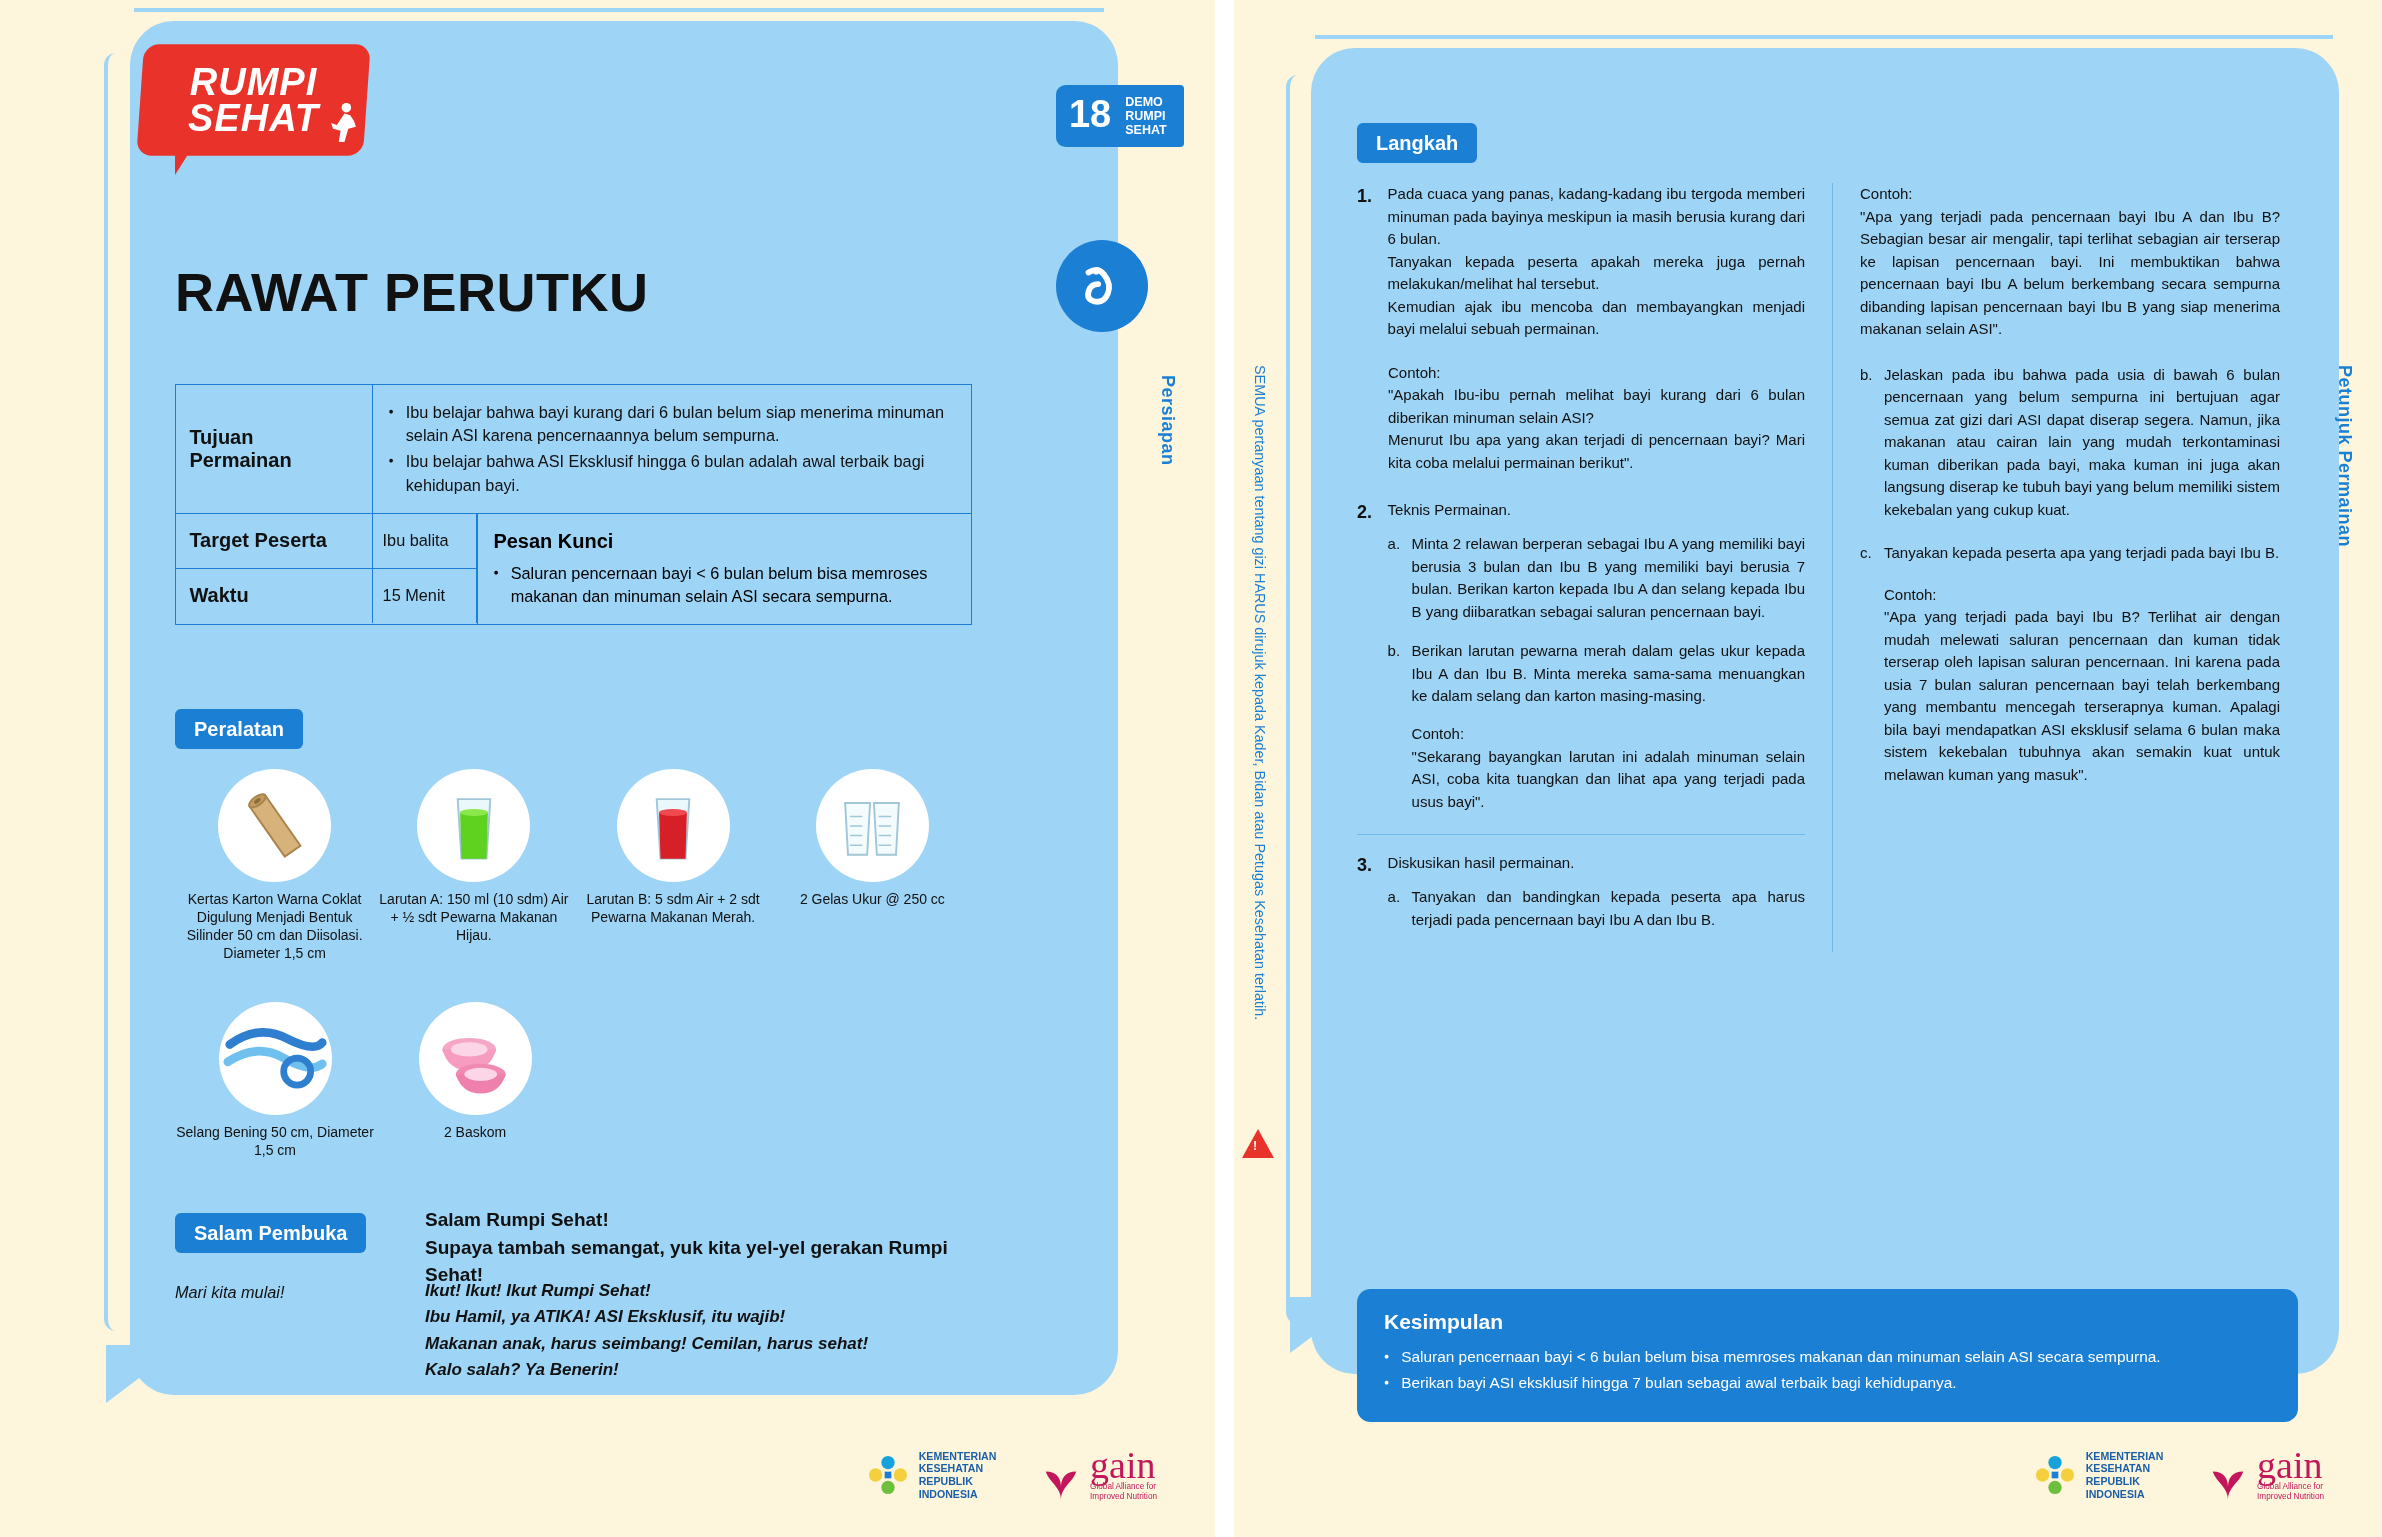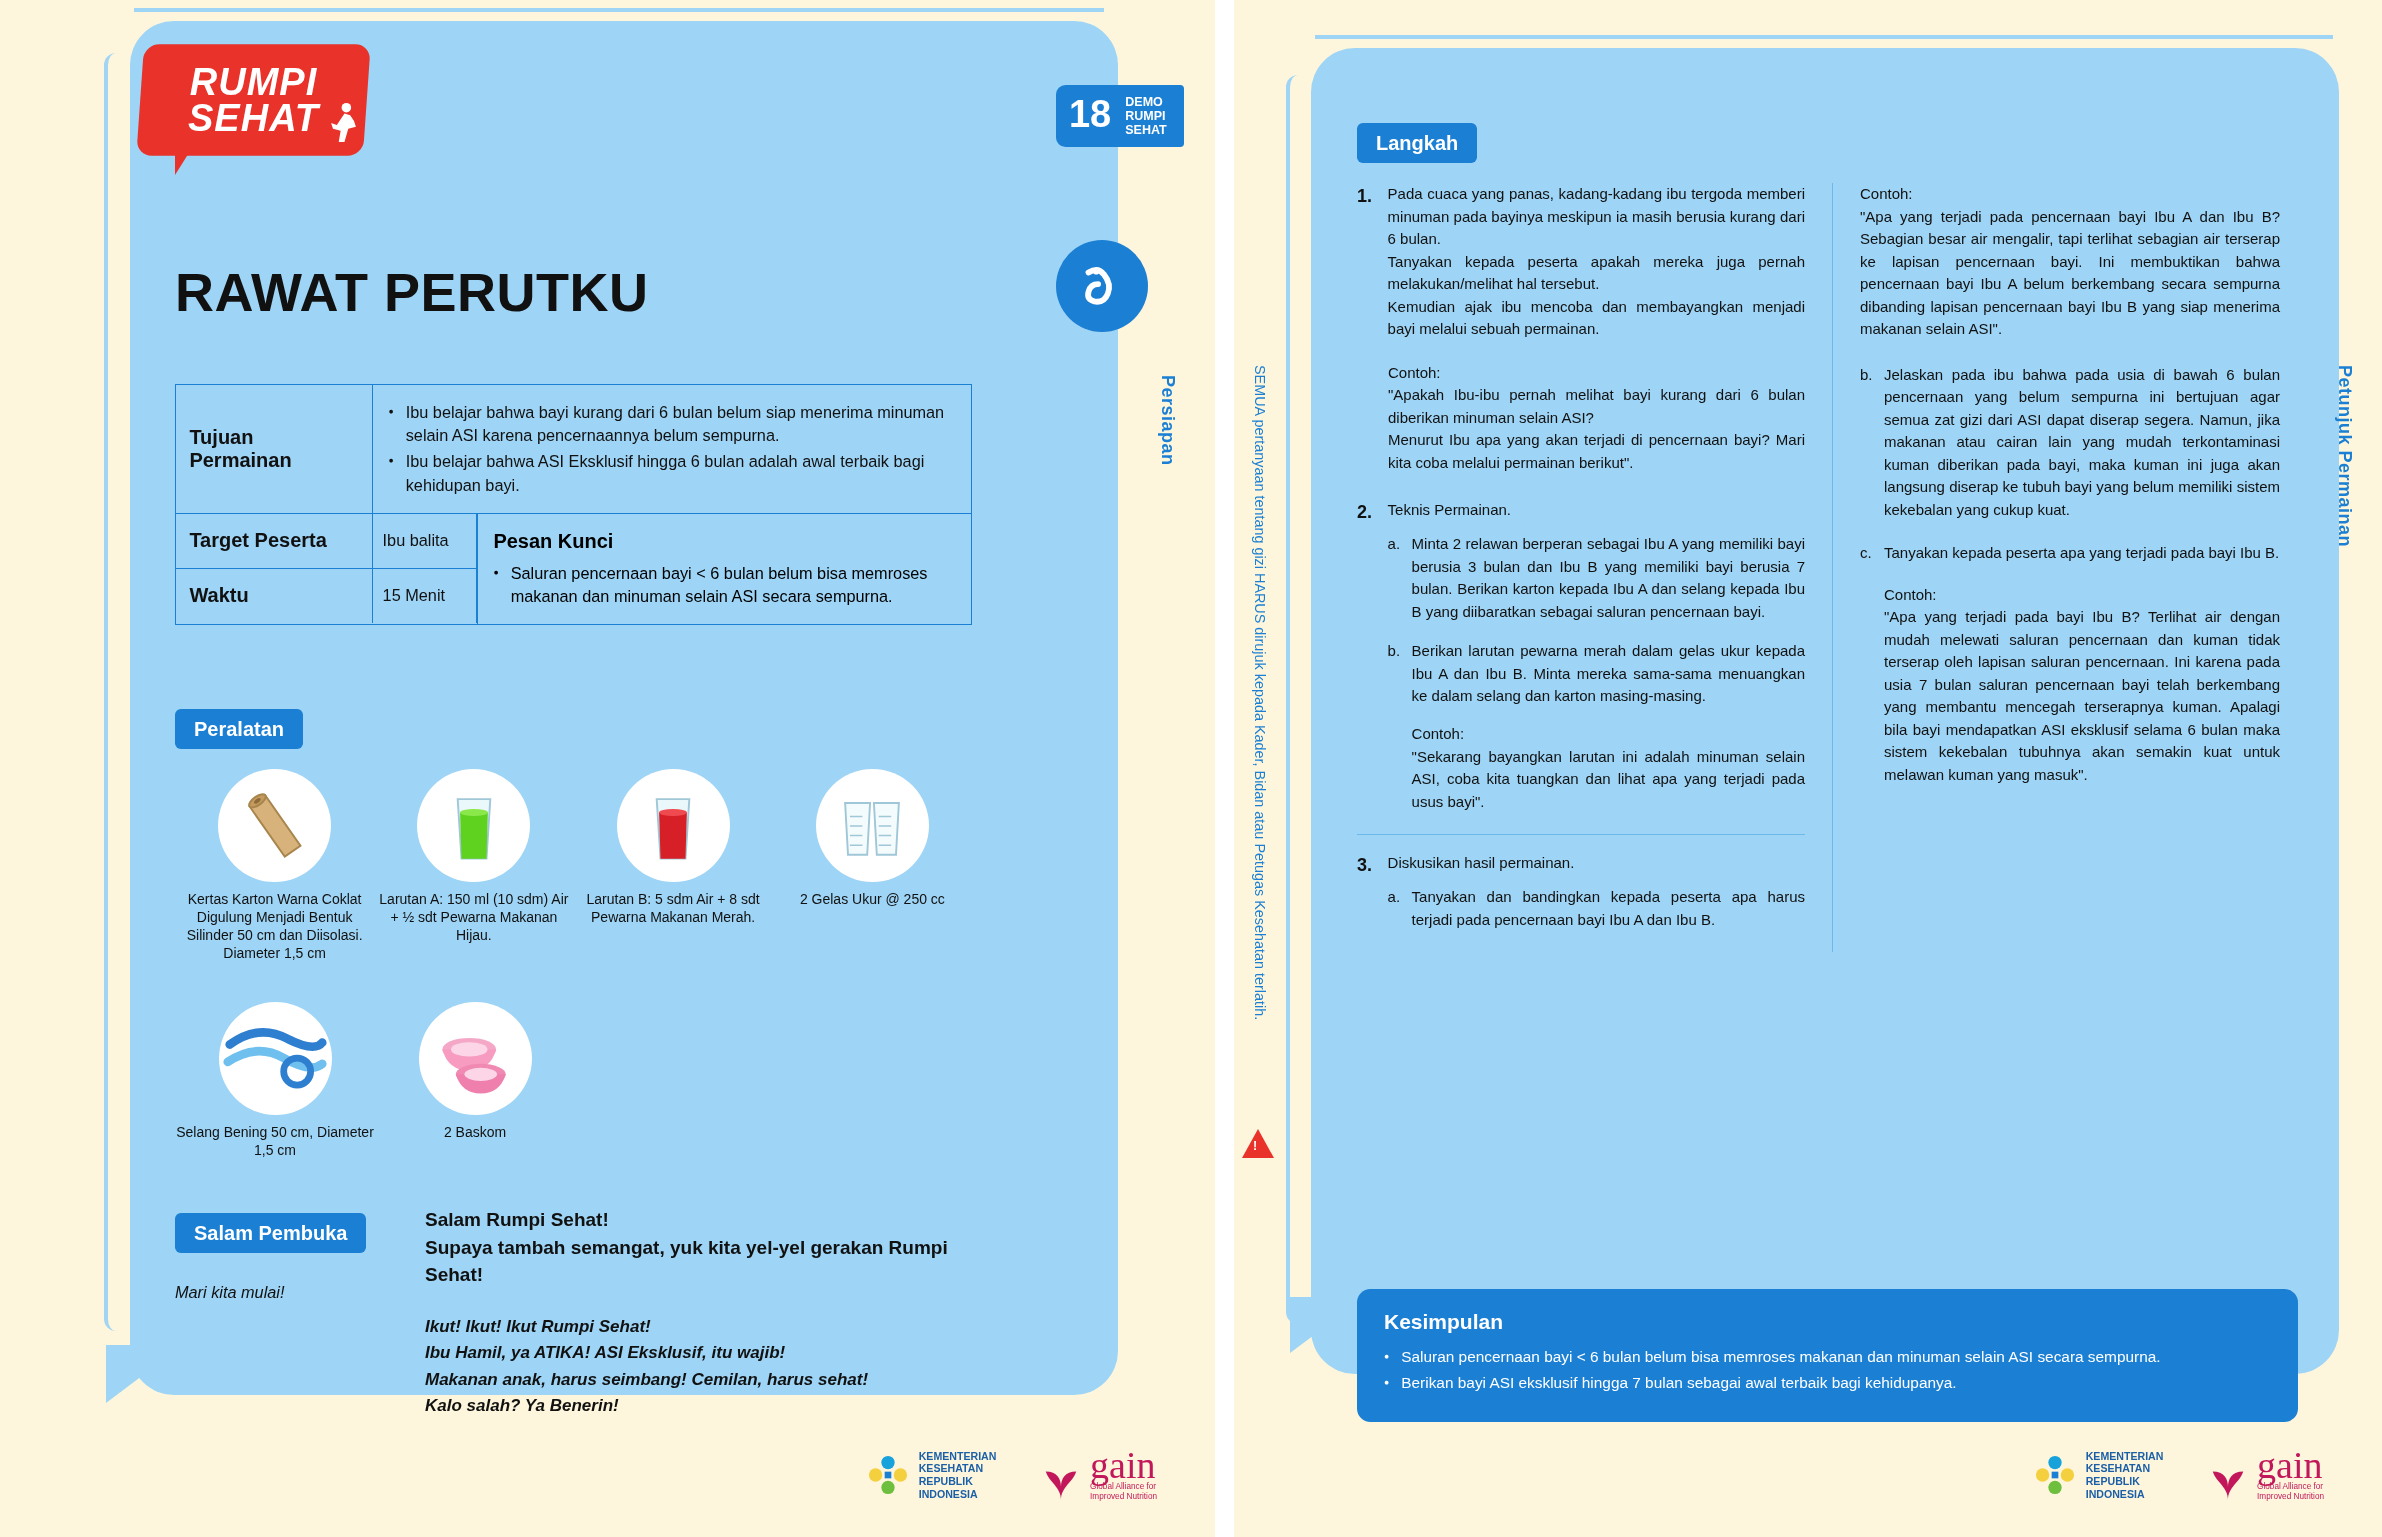--- a/index.html
+++ b/index.html
@@ -331,21 +331,21 @@
         </div>
         <div class="eitem">
           <div class="ethumb">
             <svg width="96" height="96" viewBox="0 0 100 100">
               <path d="M33 22 L67 22 L63 84 L37 84 Z" fill="#eaf7fb" stroke="#9fc7d8" stroke-width="2"></path>
               <path d="M35.5 36 L64.5 36 L63 84 L37 84 Z" fill="#d61f27"></path>
               <ellipse cx="50" cy="36" rx="14.5" ry="3.6" fill="#ef4a4f"></ellipse>
             </svg>
           </div>
           <div class="ecap">Larutan B:
-5 sdm Air + 8 sdt Pewarna Makanan Merah.</div>
+5 sdm Air + 2 sdt Pewarna Makanan Merah.</div>
         </div>
         <div class="eitem">
           <div class="ethumb">
             <svg width="96" height="96" viewBox="0 0 100 100">
               <path d="M22 26 L48 26 L45 80 L25 80 Z" fill="#f4fbfd" stroke="#9fc7d8" stroke-width="2"></path>
               <path d="M52 26 L78 26 L75 80 L55 80 Z" fill="#f4fbfd" stroke="#9fc7d8" stroke-width="2"></path>
               <g stroke="#9fc7d8" stroke-width="1.6">
                 <line x1="27" y1="40" x2="40" y2="40"></line>
                   <line x1="27" y1="50" x2="40" y2="50"></line>
                 <line x1="27" y1="60" x2="40" y2="60"></line>
@@ -385,21 +385,21 @@
           </div>
           <div class="ecap">2 Baskom</div>
         </div>
       </div>
     </div>
 
     <div class="pill" style="left:175px; top:1213px;">Salam Pembuka</div>
     <div style="position:absolute; left:425px; top:1206px; width:557px; white-space:pre-line;" class="salam-head">Salam Rumpi Sehat!
 Supaya tambah semangat, yuk kita yel-yel gerakan Rumpi Sehat!</div>
     <div style="position:absolute; left:175px; top:1283px;" class="salam-note">Mari kita mulai!</div>
-    <div style="position:absolute; left:425px; top:1278px; width:557px; white-space:pre-line;margin-top:36px;" class="salam-body">Ikut! Ikut! Ikut Rumpi Sehat!
+    <div style="position:absolute; left:425px; top:1278px; width:557px; white-space:pre-line;" class="salam-body">Ikut! Ikut! Ikut Rumpi Sehat!
 Ibu Hamil, ya ATIKA! ASI Eksklusif, itu wajib!
 Makanan anak, harus seimbang! Cemilan, harus sehat!
 Kalo salah? Ya Benerin!</div>
 
     <div class="footer-logos">
       <div class="kemkes">
         <svg width="42" height="42" viewBox="0 0 44 44">
           <circle cx="22" cy="9" r="7" fill="#17a2dc"></circle>
           <circle cx="9" cy="22" r="7" fill="#f4d03f"></circle>
           <circle cx="35" cy="22" r="7" fill="#f4d03f"></circle>

